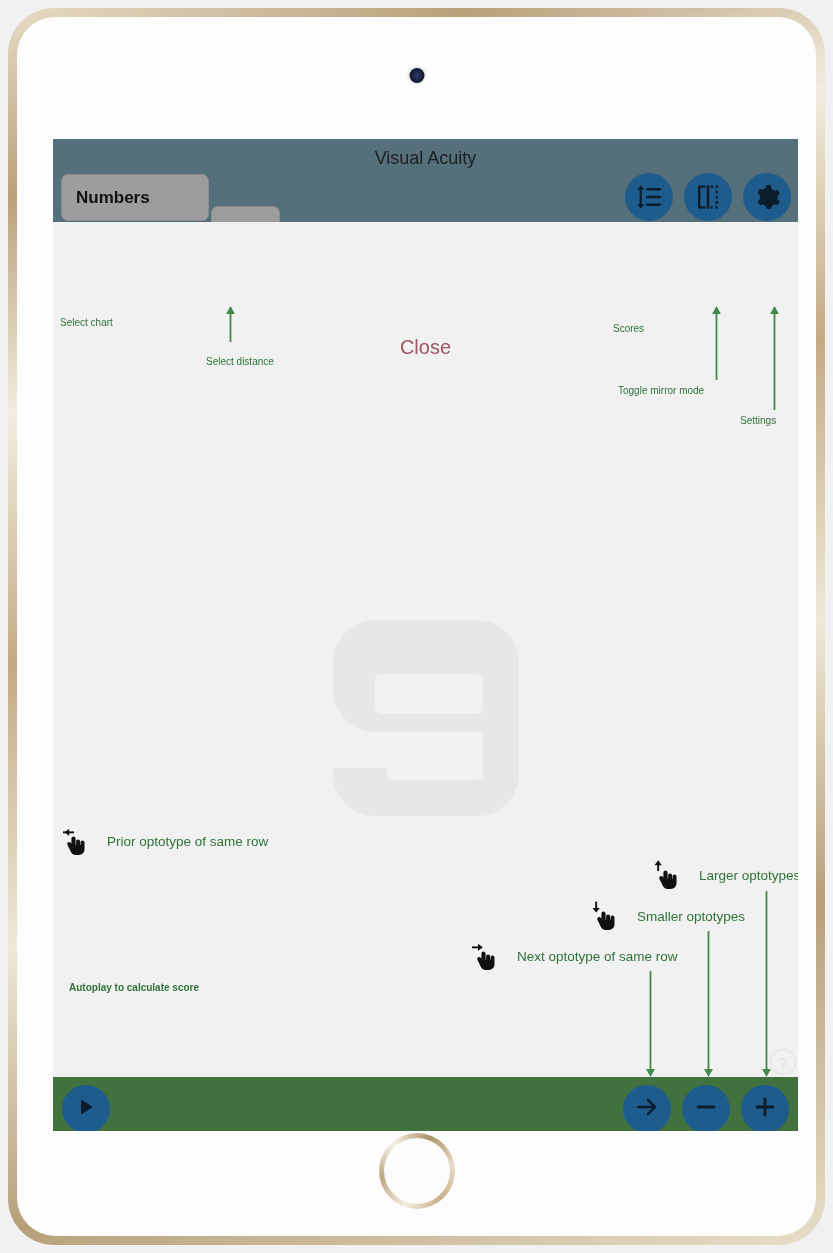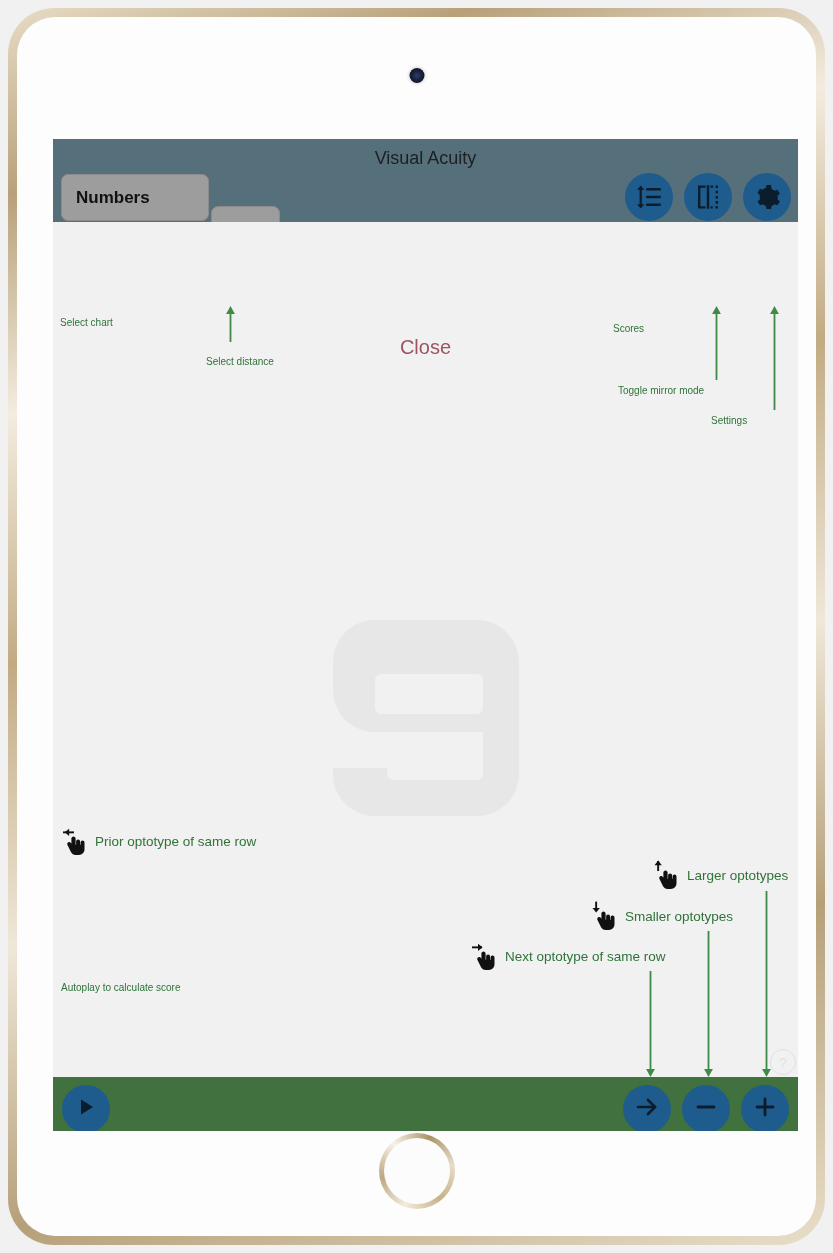--- a/index.html
+++ b/index.html
@@ -104,21 +104,21 @@
     font-size: 20px; color: #9e5560;
   }
 
   
   .anno {
     position:absolute; font-size: 10px; color: #2f7338; white-space: nowrap;
   }
   .arrow { position:absolute; width: 11px; }
   .arrow svg { display:block; }
 
-  .gesture { position:absolute; display:flex; align-items:center; gap:8px; white-space:nowrap; }
+  .gesture { position:absolute; display:flex; align-items:center; gap:20px; white-space:nowrap; }
   .gesture .hand { width: 26px; height: 30px; flex: none; }
   .gesture .glabel { font-size: 13.5px; color: #2f7338; }
 
   
   .help-circle {
     position:absolute; right: 2px; bottom: 2px;
     width: 26px; height: 26px; border-radius: 50%;
     border: 1.4px solid #e0e0e0; color:#e2e2e2;
     display:flex; align-items:center; justify-content:center;
     font-size: 15px;
@@ -215,21 +215,21 @@
             </svg>
           </div>
           <div class="anno" style="left:565px; top:163px;">Toggle mirror mode</div>
 
           <div class="arrow" style="left:716px; top:84px; height:104px;">
             <svg width="11" height="104" viewBox="0 0 11 104">
               <line x1="5.5" y1="104" x2="5.5" y2="7" stroke="#3f8a46" stroke-width="1.8"></line>
               <path d="M5.5 0l4.4 8H1.1z" fill="#3f8a46"></path>
             </svg>
           </div>
-          <div class="anno" style="left:658px; top:193px;">Settings</div>
+          <div class="anno" style="left:687px; top:193px;">Settings</div>
 
           <div class="close-link">Close</div>
 
           <div class="optotype">
             <svg width="186" height="196" viewBox="0 0 186 196">
               <path fill="#e7e7e7" fill-rule="evenodd" d="M42 0h102c23.2 0 42 18.8 42 42v112c0 23.2-18.8 42-42 42H42c-23.2 0-42-18.8-42-42v-6h54v6a6 6 0 006 6h84a6 6 0 006-6v-42H42c-23.2 0-42-18.8-42-42V42C0 18.8 18.8 0 42 0zm6 54h96a6 6 0 016 6v28a6 6 0 01-6 6H48a6 6 0 01-6-6V60a6 6 0 016-6z"></path>
               <path fill="#e7e7e7" d="M0 42C0 18.8 18.8 0 42 0h102v54H48a6 6 0 00-6 6v28a6 6 0 006 6h96v48H42C18.8 142 0 123.2 0 100z" opacity="0"></path>
             </svg>
           </div>
 
@@ -297,21 +297,21 @@
               <path d="M5.5 146l4.4-8H1.1z" fill="#3f8a46"></path>
             </svg>
           </div>
           <div class="arrow" style="left:708px; top:669px; height:186px;">
             <svg width="11" height="186" viewBox="0 0 11 186">
               <line x1="5.5" y1="0" x2="5.5" y2="178" stroke="#3f8a46" stroke-width="1.8"></line>
               <path d="M5.5 186l4.4-8H1.1z" fill="#3f8a46"></path>
             </svg>
           </div>
 
-          <div class="anno" style="left:8px; top:760px;">Autoplay to calculate score</div>
+          <div class="anno" style="left:16px; top:760px;font-weight:bold;">Autoplay to calculate score</div>
 
           <div class="help-circle">?</div>
         </div>
 
         <div class="bottom-bar">
           <div class="rnd-btn">
             <span>
               <svg width="24" height="24" viewBox="0 0 24 24">
                   <path fill="#0b1c2c" d="M7 4.6l12 7.4-12 7.4z"></path>
                 </svg>

